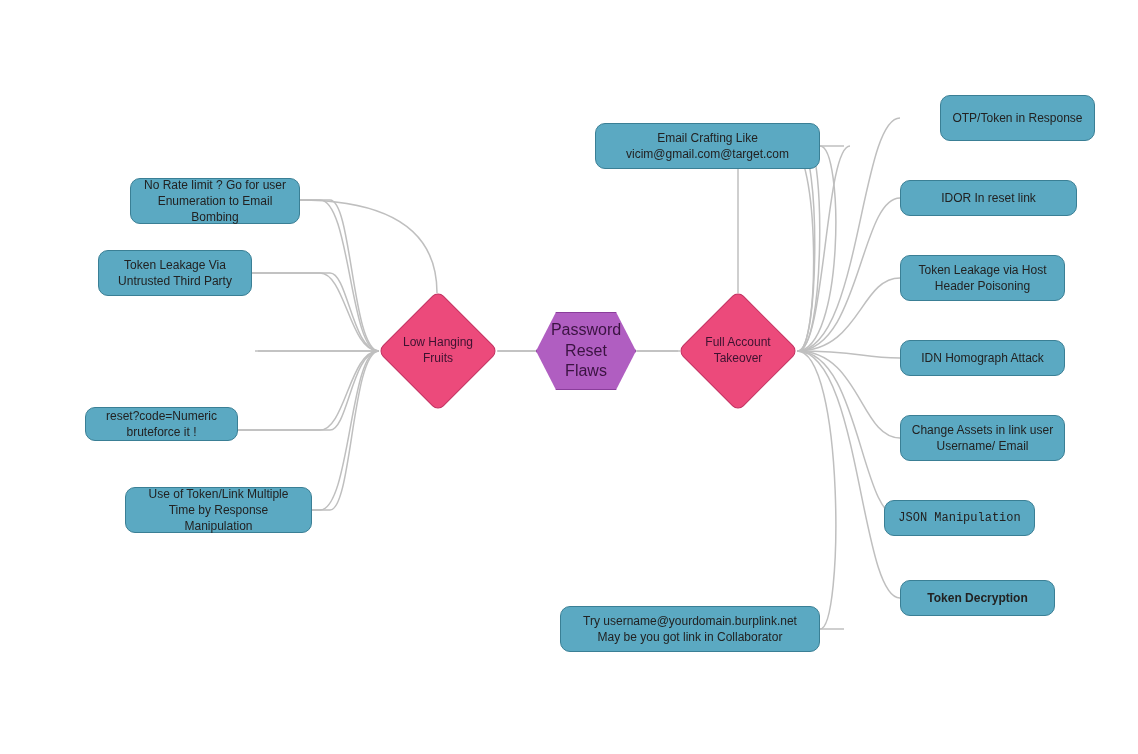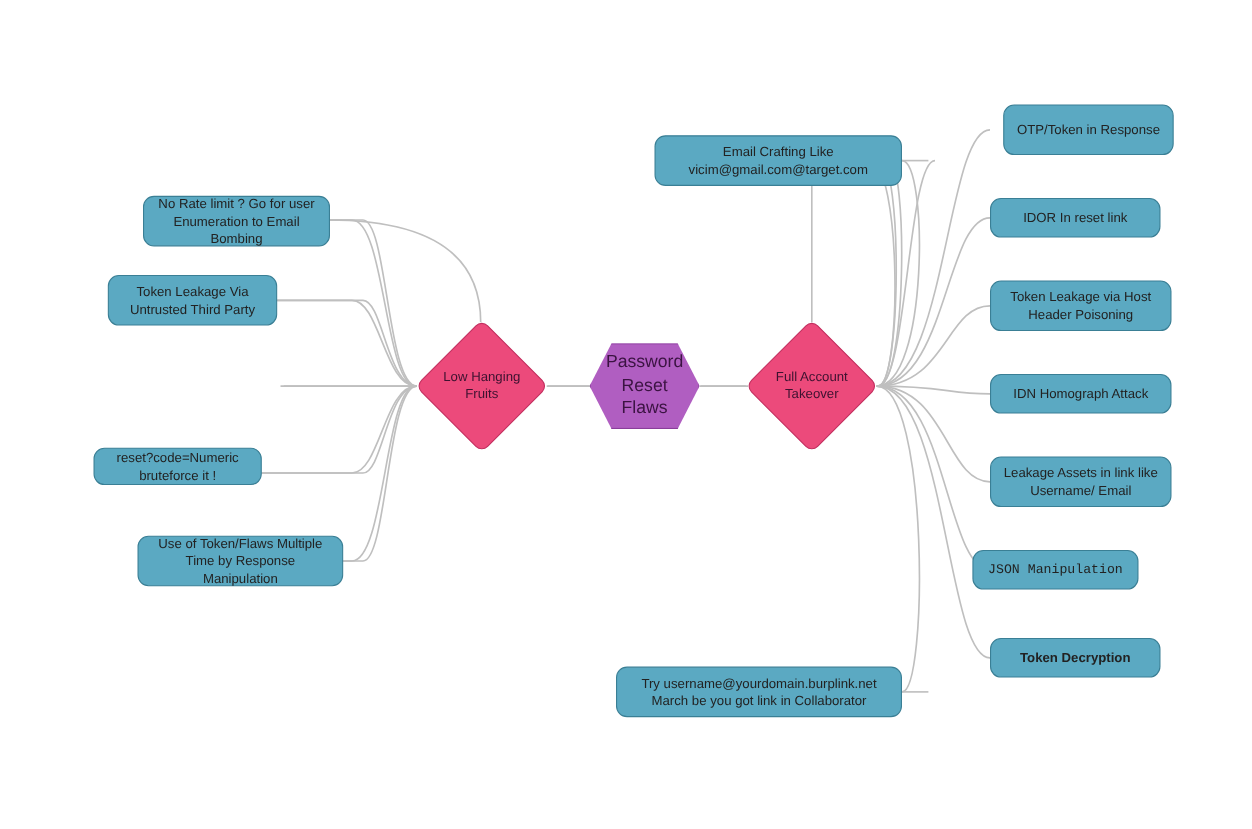--- a/index.html
+++ b/index.html
@@ -178,44 +178,44 @@
   <div class="node box" style="left:130px; top:178px; width:170px; height:46px;">
       <span>No Rate limit ? Go for user Enumeration to Email Bombing</span>
     </div>
   <div class="node box" style="left:98px;  top:250px; width:154px; height:46px;">
       <span>Token Leakage Via Untrusted Third Party</span>
     </div>
   <div class="node box" style="left:85px;  top:407px; width:153px; height:34px;">
       <span>reset?code=Numeric bruteforce it !</span>
     </div>
   <div class="node box" style="left:125px; top:487px; width:187px; height:46px;">
-      <span>Use of Token/Flaws Multiple Time by Response Manipulation</span>
+      <span>Use of Token/Link Multiple Time by Response Manipulation</span>
     </div>
 
   <div class="node box" style="left:595px; top:123px; width:225px; height:46px;text-align:center;">
       <span>Email Crafting Like vicim@gmail.com@target.com</span>
     </div>
   <div class="node box" style="left:560px; top:606px; width:260px; height:46px;">
-      <span>Try username@yourdomain.burplink.net March be you got link in Collaborator</span>
-    </div>
-
-  <div class="node box" style="left:912px; top:95px;  width:155px; height:46px;">
+      <span>Try username@yourdomain.burplink.net May be you got link in Collaborator</span>
+    </div>
+
+  <div class="node box" style="left:940px; top:95px;  width:155px; height:46px;">
       <span>OTP/Token in Response</span>
     </div>
-  <div class="node box" style="left:900px; top:180px; width:155px; height:36px;">
+  <div class="node box" style="left:900px; top:180px; width:177px; height:36px;">
       <span>IDOR In reset link</span>
     </div>
   <div class="node box" style="left:900px; top:255px; width:165px; height:46px;">
       <span>Token Leakage via Host Header Poisoning</span>
     </div>
   <div class="node box" style="left:900px; top:340px; width:165px; height:36px;">
       <span>IDN Homograph Attack</span>
     </div>
   <div class="node box" style="left:900px; top:415px; width:165px; height:46px;">
-      <span>Leakage Assets in link like Username/ Email</span>
+      <span>Change Assets in link user Username/ Email</span>
     </div>
   <div class="node box" style="left:884px; top:500px; width:151px; height:36px;font-family:Liberation Mono, monospace;">
       <span>JSON Manipulation</span>
     </div>
   <div class="node box" style="left:900px; top:580px; width:155px; height:36px;font-weight:bold;">
       <span>Token Decryption</span>
     </div>
 
 </div>
 

